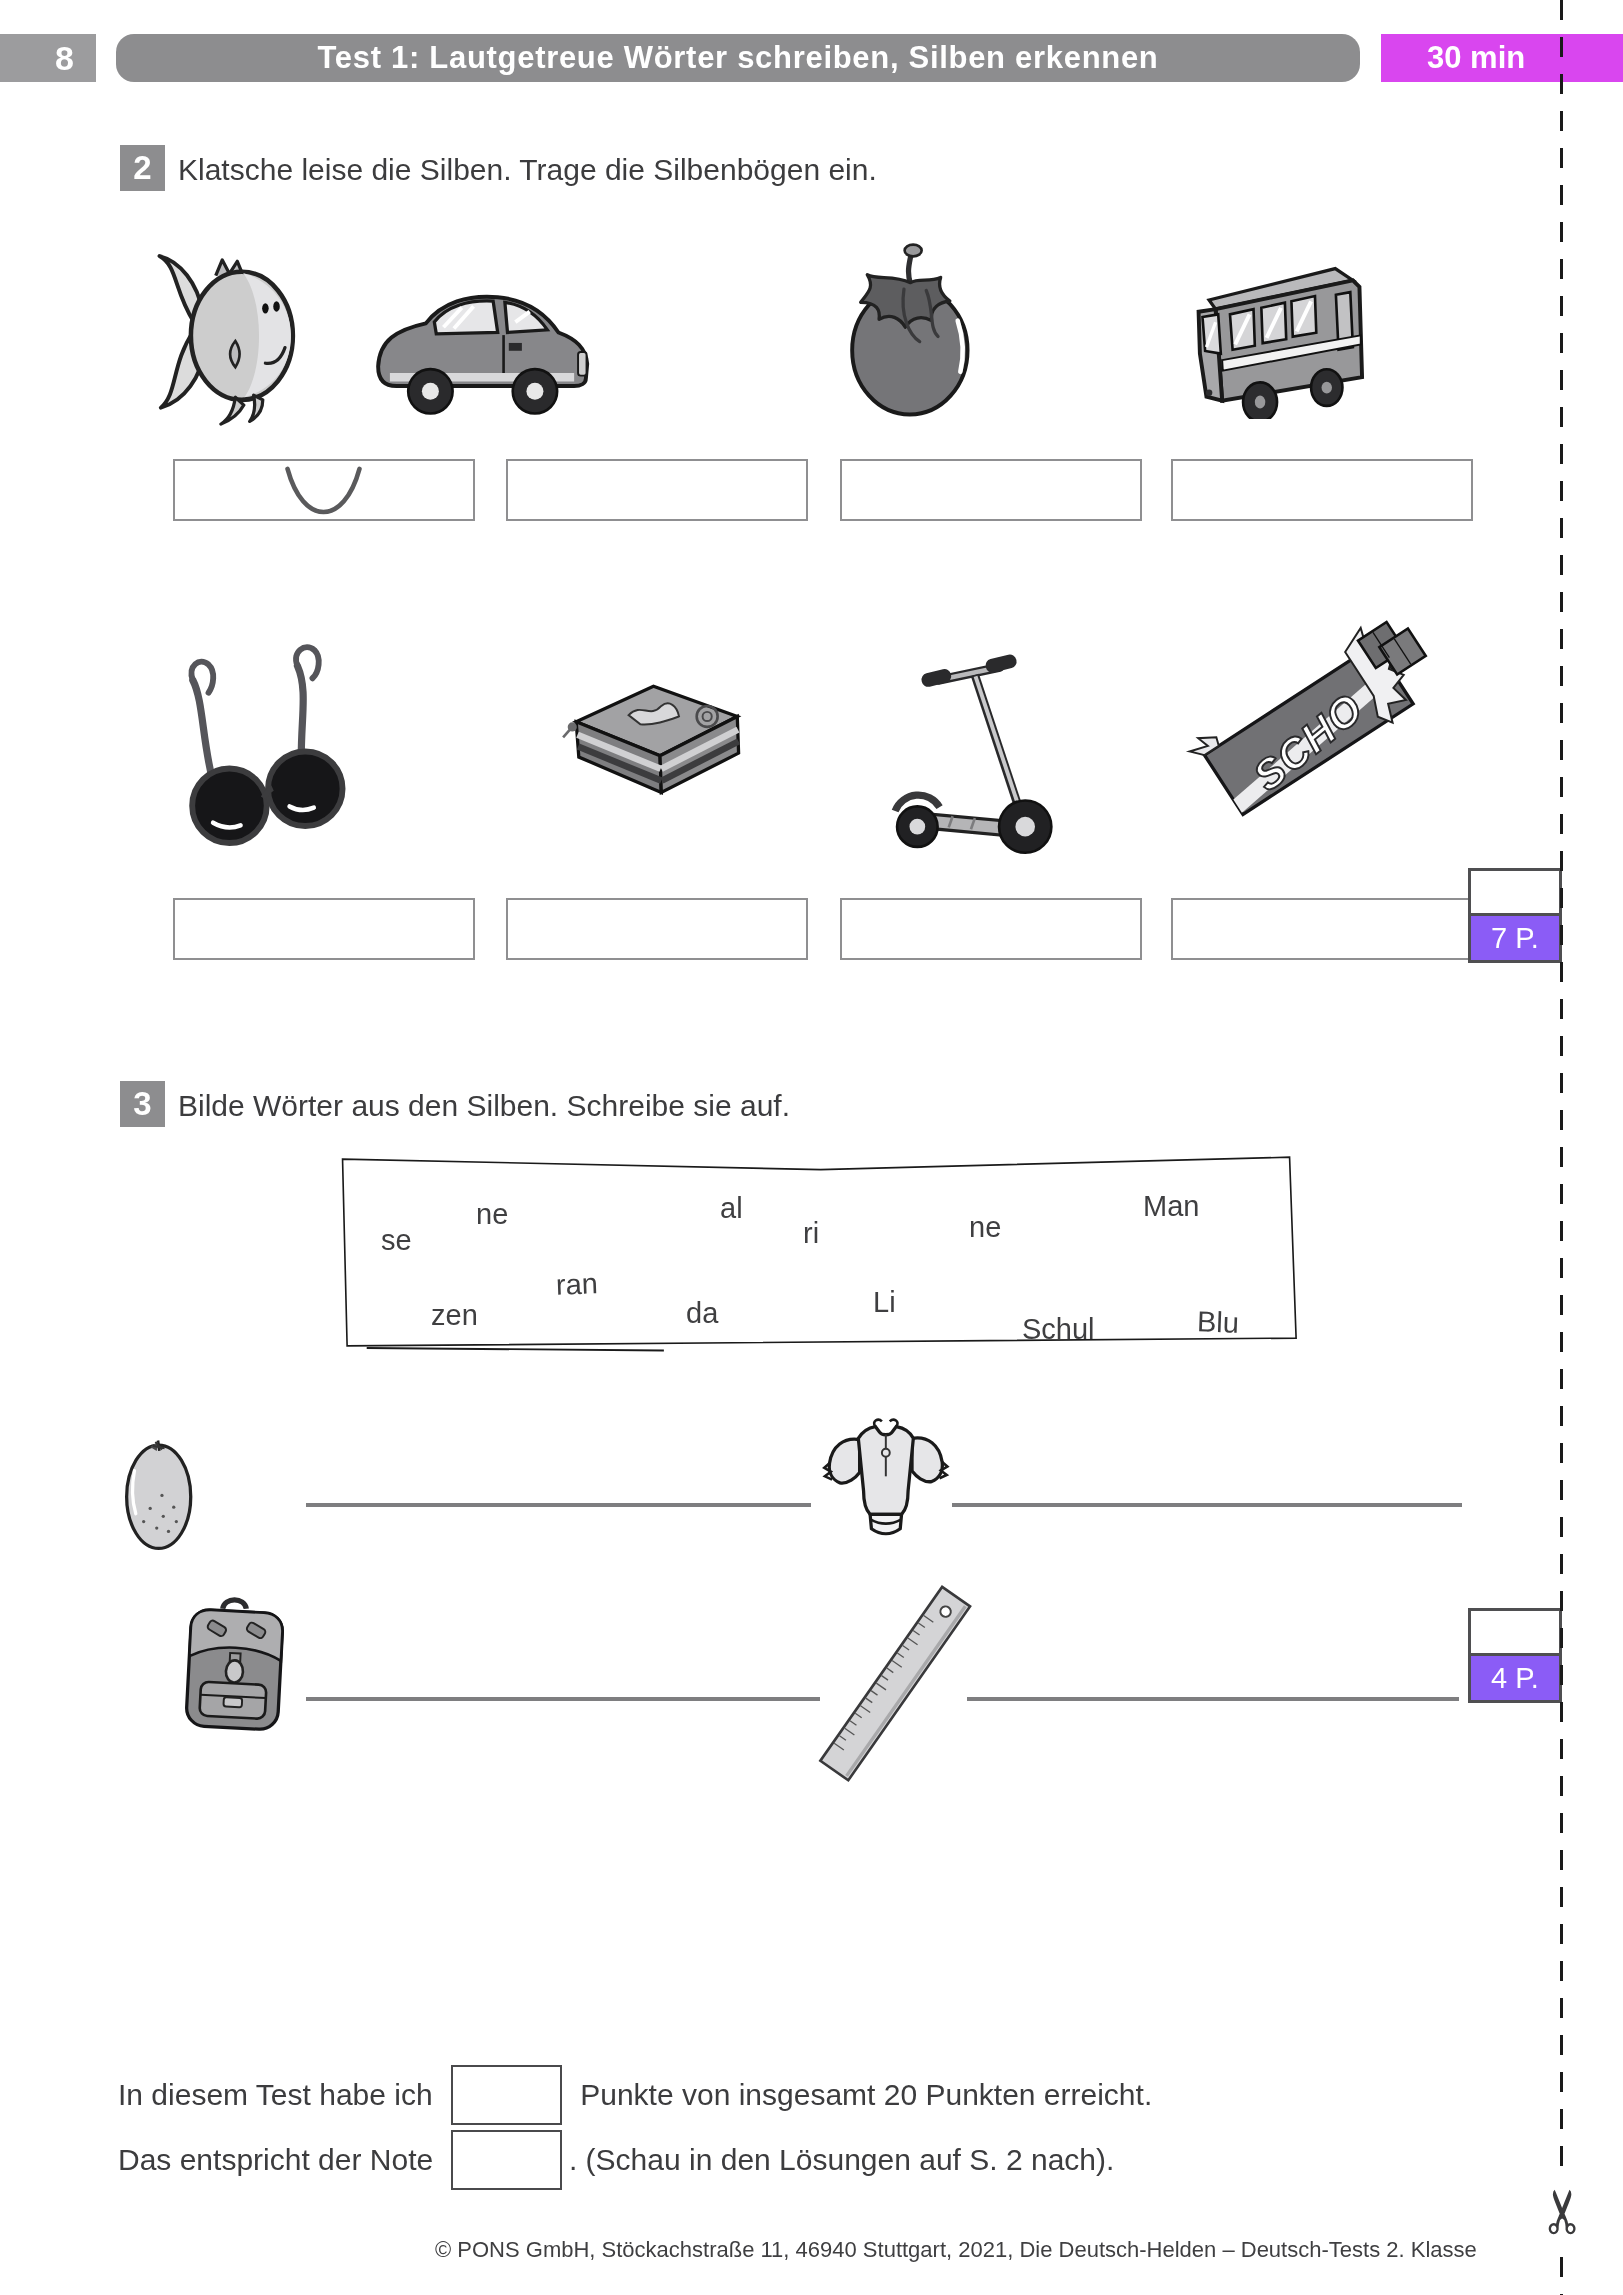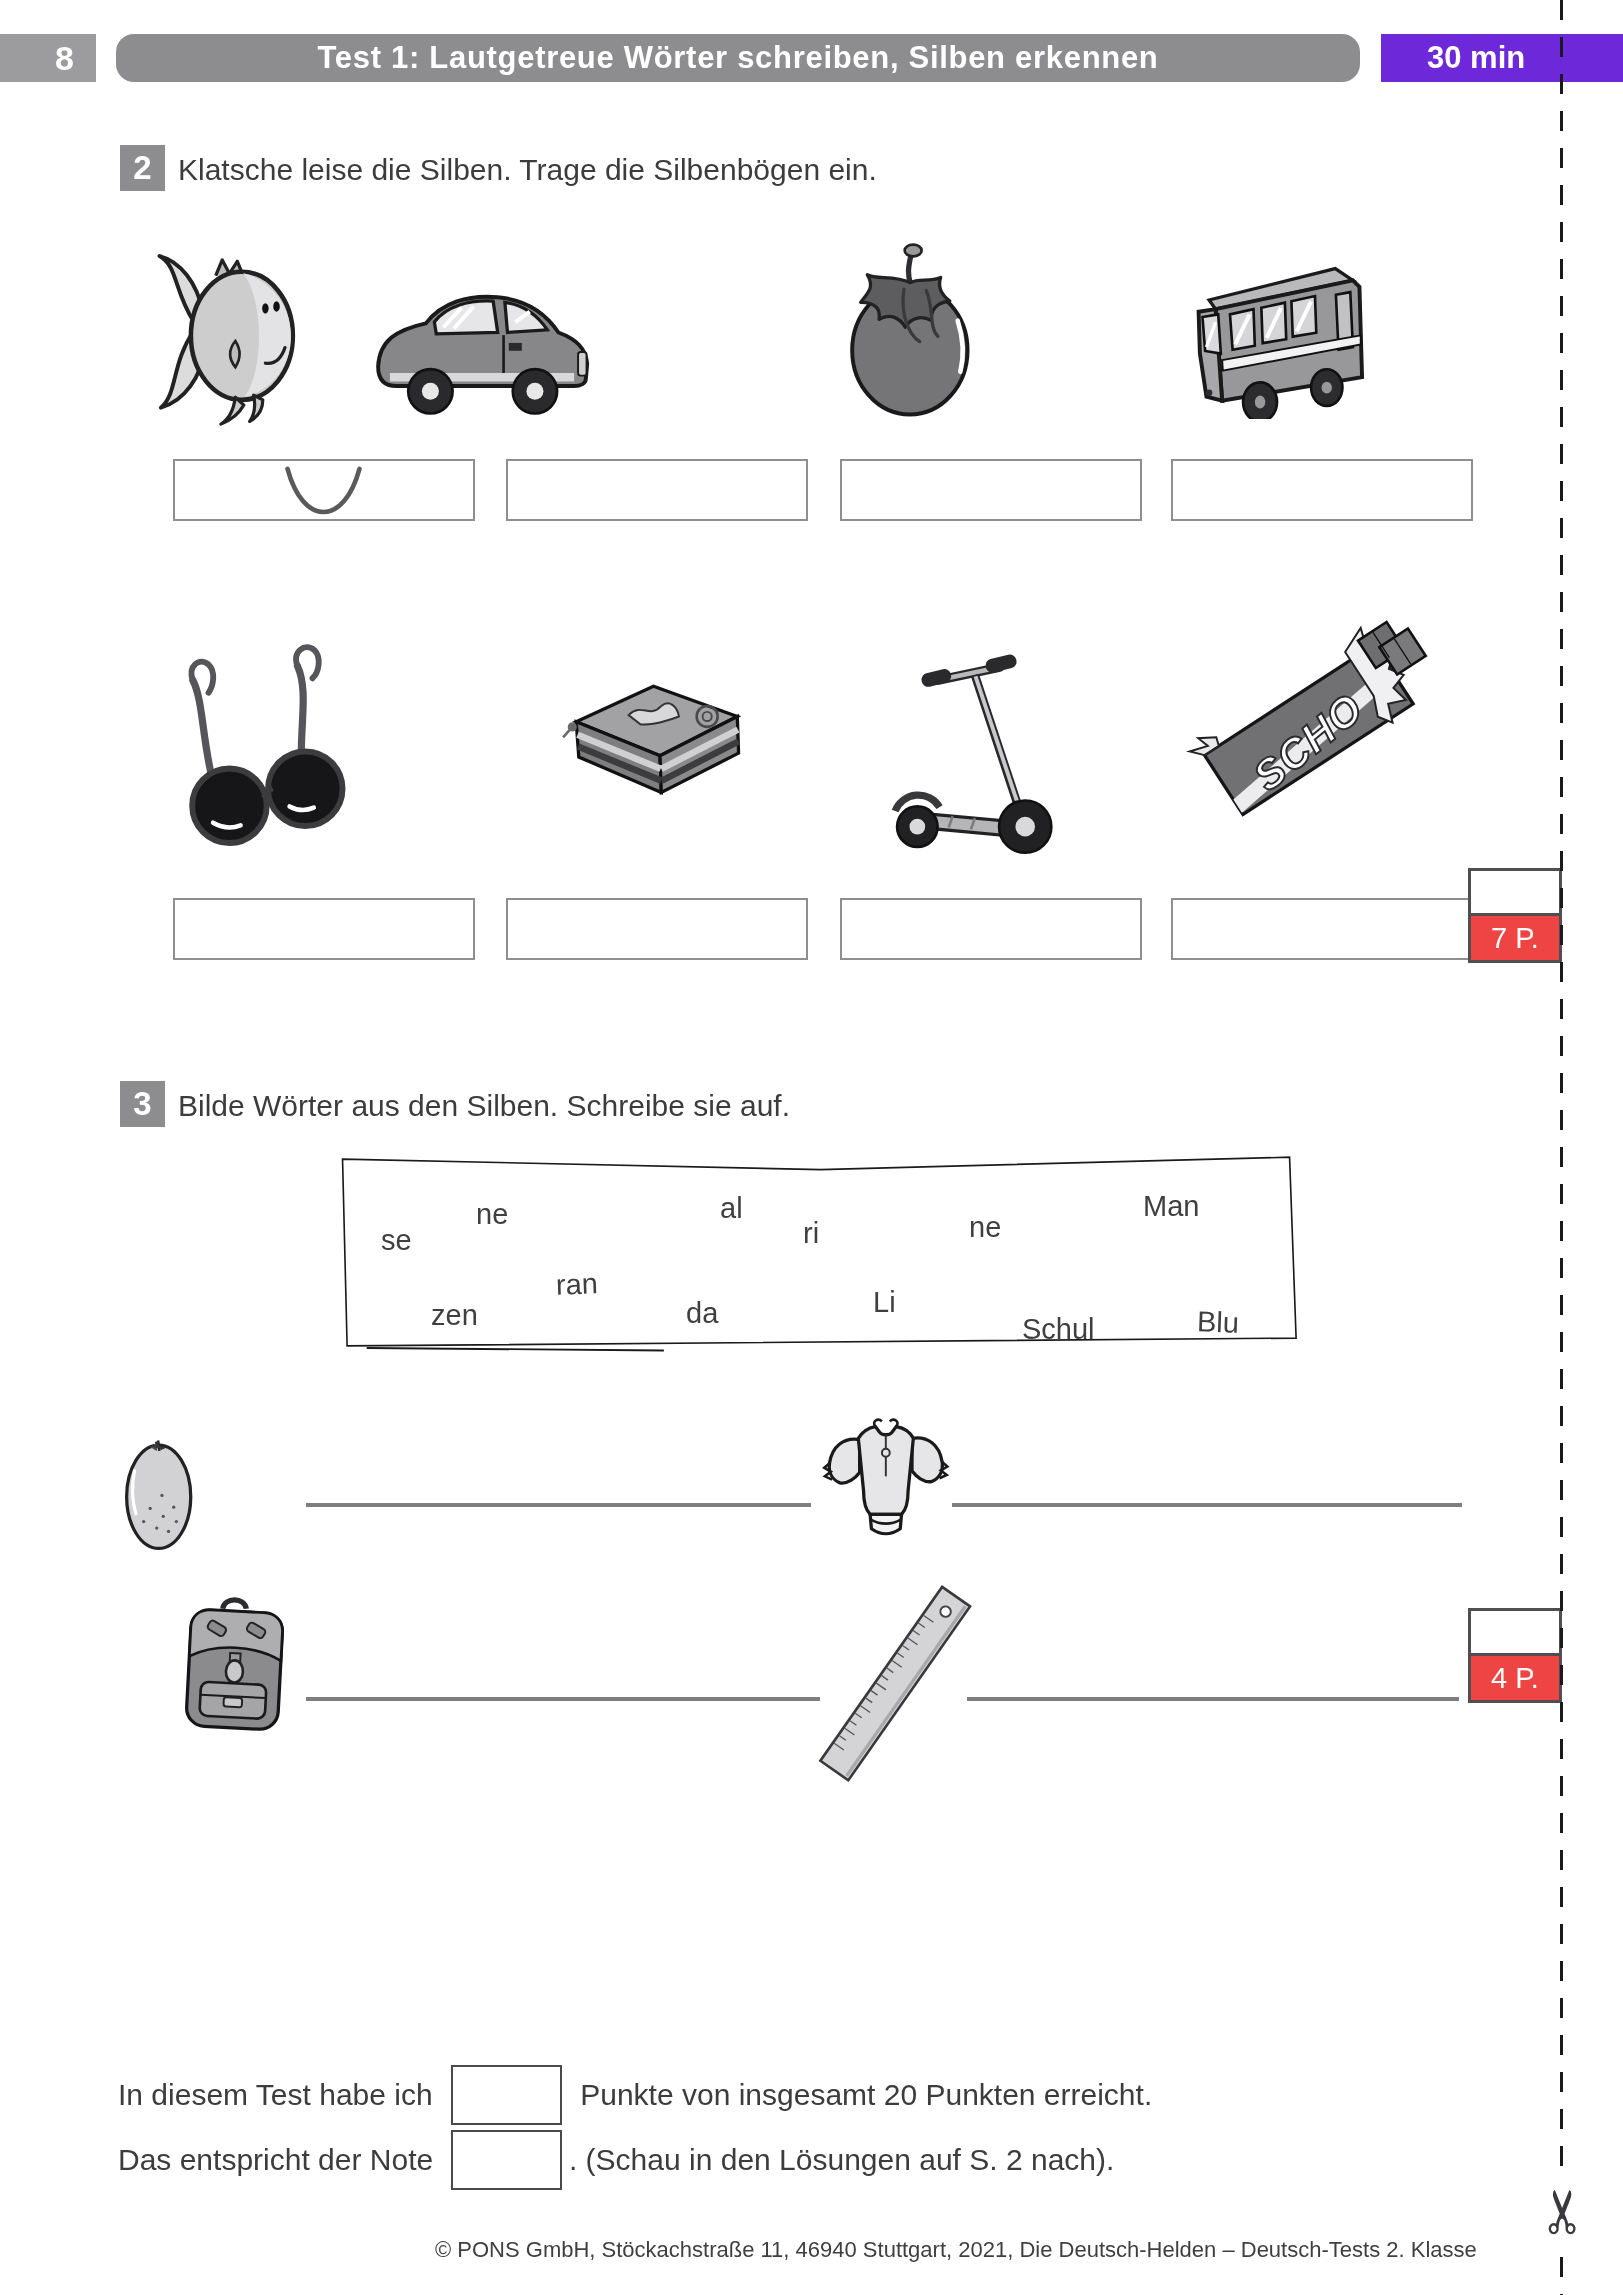--- a/index.html
+++ b/index.html
@@ -6,21 +6,21 @@
   .page{position:relative;width:1623px;height:2295px;background:#fff;
         font-family:"Liberation Sans", sans-serif;overflow:hidden;}
 
   
   .page-num{position:absolute;left:0;top:34px;width:96px;height:48px;background:#9c9c9e;
             color:#fff;font-size:34px;font-weight:bold;display:flex;align-items:center;
             justify-content:flex-end;padding-right:22px;box-sizing:border-box;}
   .title-bar{position:absolute;left:116px;top:34px;width:1244px;height:48px;background:#8d8d8f;
              color:#fff;font-size:31px;font-weight:bold;display:flex;align-items:center;
              justify-content:center;letter-spacing:0.7px;border-radius:18px;}
-  .time-box{position:absolute;left:1381px;top:34px;width:243px;height:48px;background:#6d28d9;
+  .time-box{position:absolute;left:1381px;top:34px;width:243px;height:48px;background:#d946ef;
             color:#fff;font-size:31px;font-weight:bold;display:flex;align-items:center;
             padding-left:46px;box-sizing:border-box;}
 
   
   .cut-line{position:absolute;left:1560px;top:0;width:3.3px;height:2295px;
             background:repeating-linear-gradient(to bottom,#1a1a1a 0 19.6px,transparent 19.6px 37px);}
   .scissors-backing{position:absolute;left:1544px;top:2171px;width:34px;height:73px;background:#fff;}
   .scissors{position:absolute;left:1530px;top:2179px;width:65px;height:65px;display:flex;
             align-items:center;justify-content:center;font-size:60px;color:#3a3a3c;
             transform:rotate(-90deg);}
@@ -30,21 +30,21 @@
               font-size:33px;font-weight:bold;display:flex;align-items:center;justify-content:center;}
   .task-text{position:absolute;font-size:30px;color:#3c3c3e;white-space:nowrap;}
 
   
   .sbox{position:absolute;width:302px;height:62px;border:2.6px solid #8f8f91;
         box-sizing:border-box;background:#fff;}
 
   
   .pbadge{position:absolute;width:94px;border:3.3px solid #4f4f51;box-sizing:border-box;background:#fff;}
   .pbadge .earn{height:42px;background:#fff;}
-  .pbadge .label{height:44px;background:#ef4444;color:#fff;font-size:29px;
+  .pbadge .label{height:44px;background:#8b5cf6;color:#fff;font-size:29px;
                  display:flex;align-items:center;justify-content:center;border-top:3.3px solid #4f4f51;}
 
   
   .strip{position:absolute;left:330px;top:1150px;width:978px;height:209px;}
   .strip svg{position:absolute;left:0;top:0;}
   .syll{position:absolute;font-size:29px;color:#3f3f41;white-space:nowrap;}
 
   
   .wline{position:absolute;height:3.9px;background:#7e7e80;}
 

